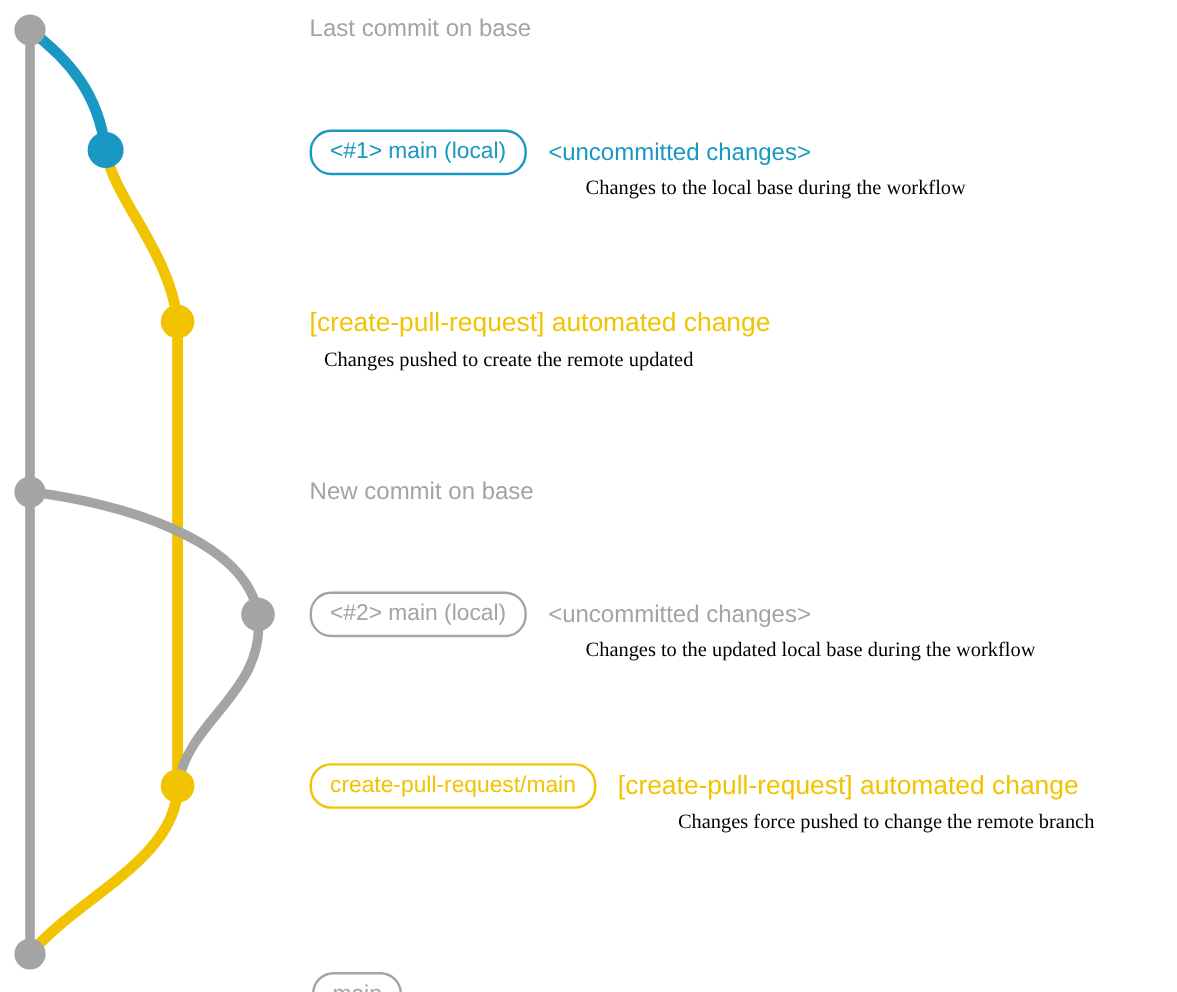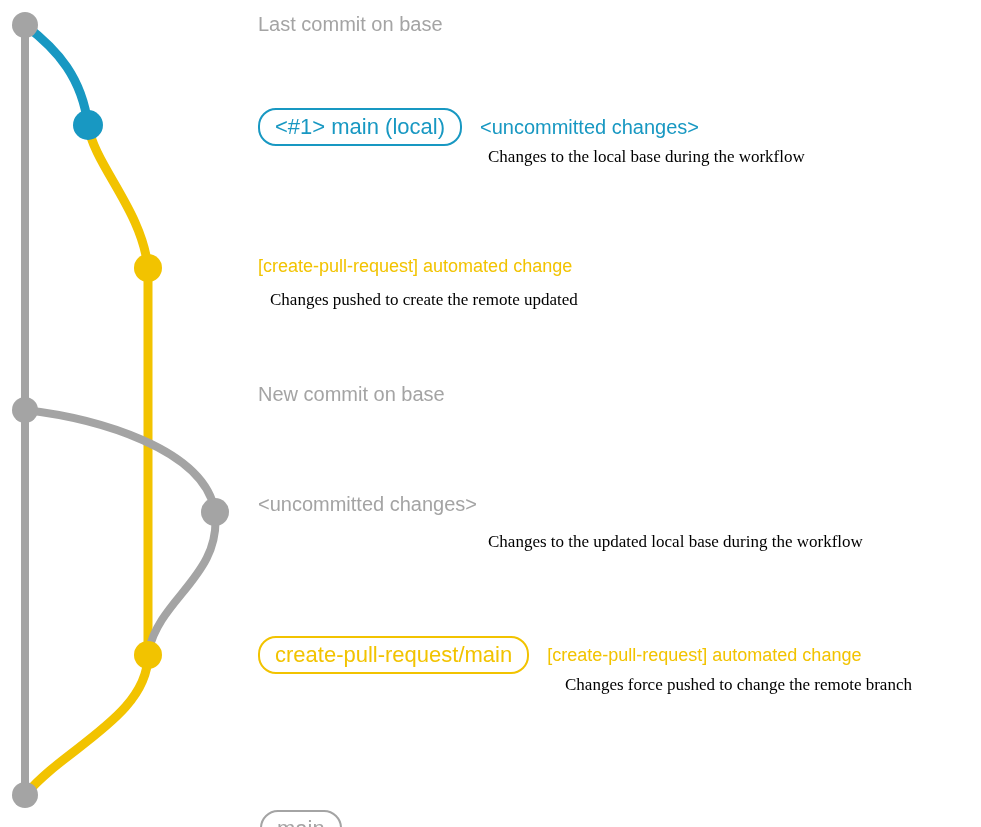--- a/index.html
+++ b/index.html
@@ -33,29 +33,29 @@
   .label-gray {
     color: var(--gray);
     font-size: 20px;
   }
   .label-teal {
     color: var(--teal);
     font-size: 20px;
   }
   .label-yellow {
     color: var(--yellow);
-    font-size: 18px;
+    font-size: 22px;
     text-align: right;
   }
   .badge {
     display: inline-block;
     border: 2px solid;
     border-radius: 18px;
     padding: 5px 15px;
-    font-size: 22px;
+    font-size: 19px;
     line-height: 24px;
     background: #ffffff;
   }
   .badge.teal   { border-color: var(--teal);   color: var(--teal); }
   .badge.gray   { border-color: var(--gray);   color: var(--gray); }
   .badge.yellow { border-color: var(--yellow); color: var(--yellow); }
   .desc {
     position: absolute;
     font-family: "Liberation Serif", serif;
     font-size: 17px;
@@ -96,25 +96,26 @@
     <span class="badge teal">&lt;#1&gt; main (local)</span>
     <span class="label-teal">&lt;uncommitted changes&gt;</span>
   </div>
   <div class="desc" style="left:488px; top:147px;">Changes to the local base during the workflow</div>
 
   <div class="row" style="left:258px; top:256px;">
     <span class="label-yellow">[create-pull-request] automated change</span>
   </div>
   <div class="desc" style="left:270px; top:290px;">Changes pushed to create the remote updated</div>
 
-  <div class="row" style="left:258px; top:383px;">
+  <div class="row" style="left:258px; top:399px;">
     <span class="label-gray">New commit on base</span>
   </div>
 
   <div class="row" style="left:258px; top:493px;">
+    <span class="badge gray">&lt;#2&gt; main (local)</span>
     <span class="label-gray">&lt;uncommitted changes&gt;</span>
   </div>
   <div class="desc" style="left:488px; top:532px;">Changes to the updated local base during the workflow</div>
 
   <div class="row" style="left:258px; top:636px;">
     <span class="badge yellow">create-pull-request/main</span>
     <span class="label-yellow">[create-pull-request] automated change</span>
   </div>
   <div class="desc" style="left:565px; top:675px;">Changes force pushed to change the remote branch</div>
 

